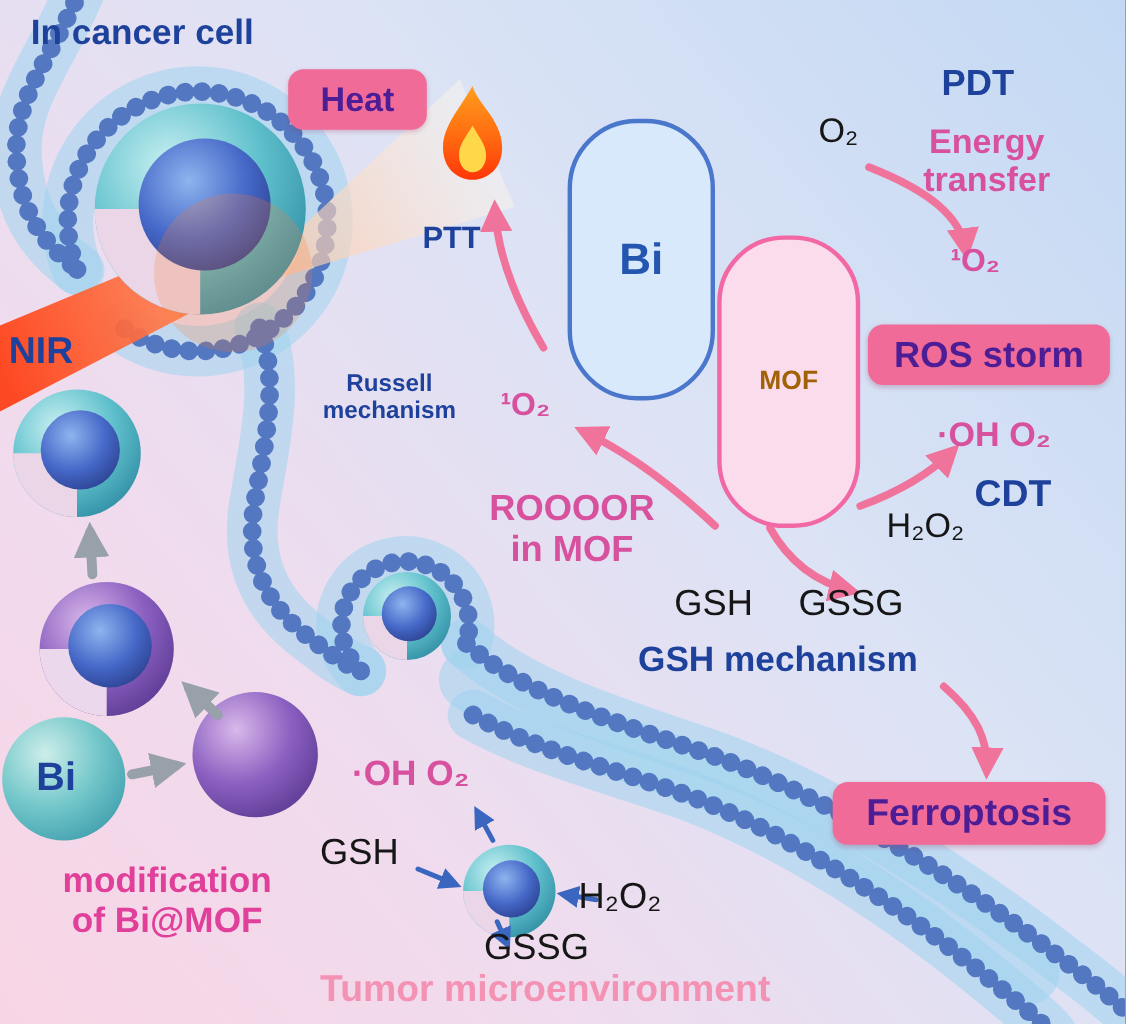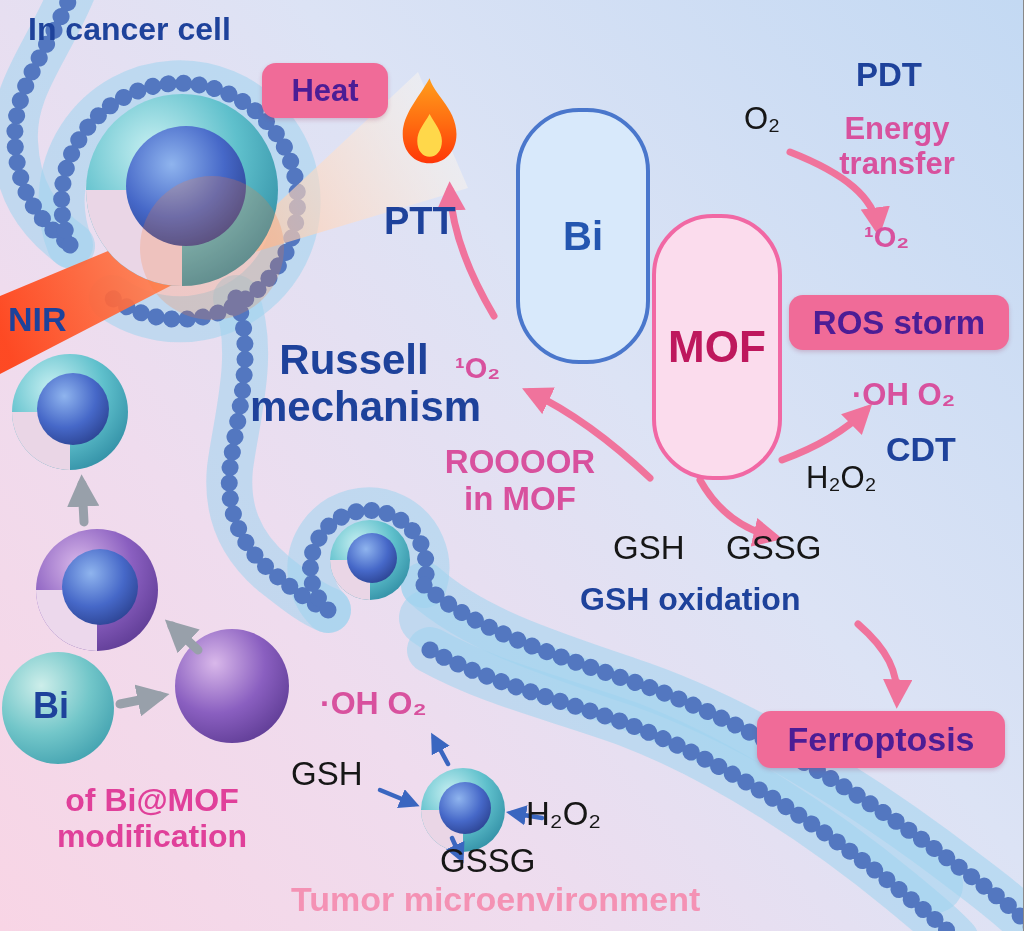--- a/index.html
+++ b/index.html
@@ -24,21 +24,21 @@
     background:#f06b98;color:#4c1d95;font-weight:700;border-radius:14px;
     box-shadow:0 2px 4px rgba(150,50,90,.25);
   }
   .pillbox{
     position:absolute;display:flex;align-items:center;justify-content:center;
     font-weight:700;
   }
   #bi-box{left:516px;top:108px;width:126px;height:248px;border-radius:63px;
     background:#d8e9fb;border:4px solid #4a77cc;color:#2456b0;font-size:40px;}
   #mof-box{left:652px;top:214px;width:122px;height:258px;border-radius:61px;
-    background:#fbdced;border:4px solid #f168a4;color:#be185d;font-size:44px;}
+    background:#fbdced;border:4px solid #f168a4;color:#a16207;font-size:24px;}
 </style>
 </head>
 <body>
 
 <div id="stage">
 
   <svg id="art" width="1024" height="931" viewBox="0 0 1024 931">
     <defs>
       <radialGradient id="gTeal" cx="35%" cy="30%" r="80%">
         <stop offset="0%" stop-color="#c8f0f2"></stop>
@@ -182,63 +182,63 @@
 
   <div class="lbl dark" style="left:744px;top:102px;font-size:31px;">O₂</div>
 
   <div class="lbl b pink ctr" style="left:826px;top:112px;width:142px;font-size:31px;">
     <div>Energy</div>
     <div>transfer</div>
   </div>
 
   <div class="lbl b pink" style="left:864px;top:221px;font-size:29px;">¹O₂</div>
 
-  <div class="lbl b blue" style="left:384px;top:200px;font-size:38px;">PTT</div>
+  <div class="lbl b blue" style="left:384px;top:200px;font-size:28px;">PTT</div>
 
   <div id="bi-box" class="pillbox">
     <span>Bi</span>
   </div>
   <div id="mof-box" class="pillbox">
     <span>MOF</span>
   </div>
 
   <div class="badge" style="left:789px;top:295px;width:220px;height:55px;font-size:33px;">ROS storm</div>
 
-  <div class="lbl b blue ctr" style="left:250px;top:336px;width:208px;font-size:42px;">
+  <div class="lbl b blue ctr" style="left:250px;top:336px;width:208px;font-size:22px;">
     <div>Russell</div>
     <div>mechanism</div>
   </div>
 
   <div class="lbl b pink" style="left:455px;top:352px;font-size:29px;">¹O₂</div>
 
   <div class="lbl b pink" style="left:852px;top:378px;font-size:31px;">·OH O₂</div>
 
   <div class="lbl b blue" style="left:886px;top:430px;font-size:34px;">CDT</div>
 
   <div class="lbl dark" style="left:806px;top:461px;font-size:31px;">H₂O₂</div>
 
   <div class="lbl b pink ctr" style="left:420px;top:444px;width:200px;font-size:33px;text-align:center;">
     <div>ROOOOR</div>
     <div>in MOF</div>
   </div>
 
   <div class="lbl dark" style="left:613px;top:530px;font-size:33px;">GSH</div>
   <div class="lbl dark" style="left:726px;top:530px;font-size:33px;">GSSG</div>
 
-  <div class="lbl b blue" style="left:580px;top:582px;font-size:32px;">GSH oxidation</div>
+  <div class="lbl b blue" style="left:580px;top:582px;font-size:32px;">GSH mechanism</div>
 
   <div class="badge" style="left:757px;top:711px;width:248px;height:57px;font-size:34px;">Ferroptosis</div>
 
   <div class="lbl b blue" style="left:8px;top:300px;font-size:34px;">NIR</div>
 
   <div class="lbl b blue" style="left:33px;top:686px;font-size:36px;">Bi</div>
 
   <div class="lbl b pink ctr" style="left:4px;top:783px;width:296px;font-size:32px;color:#e0409a;">
+    <div>modification</div>
     <div>of Bi@MOF</div>
-    <div>modification</div>
   </div>
 
   <div class="lbl b pink" style="left:320px;top:686px;font-size:32px;">·OH O₂</div>
 
   <div class="lbl dark" style="left:291px;top:756px;font-size:33px;">GSH</div>
 
   <div class="lbl dark" style="left:526px;top:796px;font-size:33px;">H₂O₂</div>
 
   <div class="lbl dark" style="left:440px;top:843px;font-size:33px;">GSSG</div>
 

